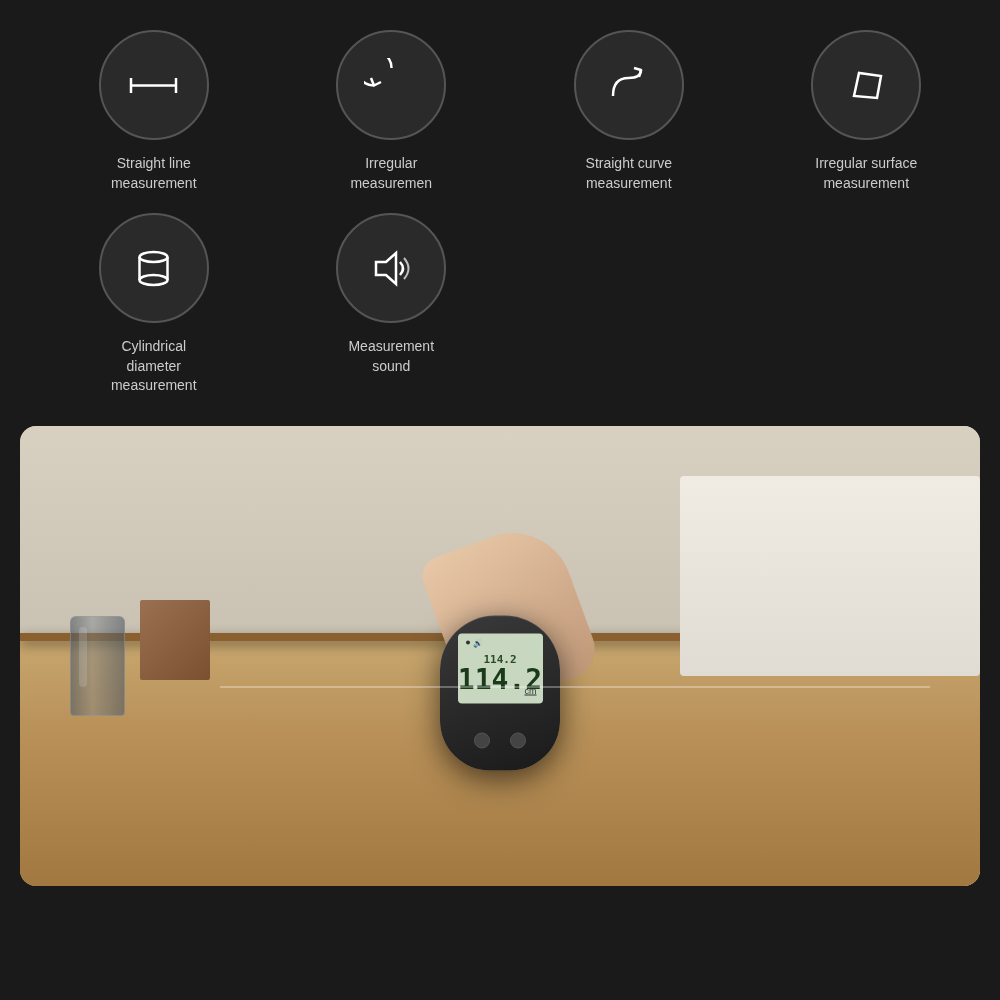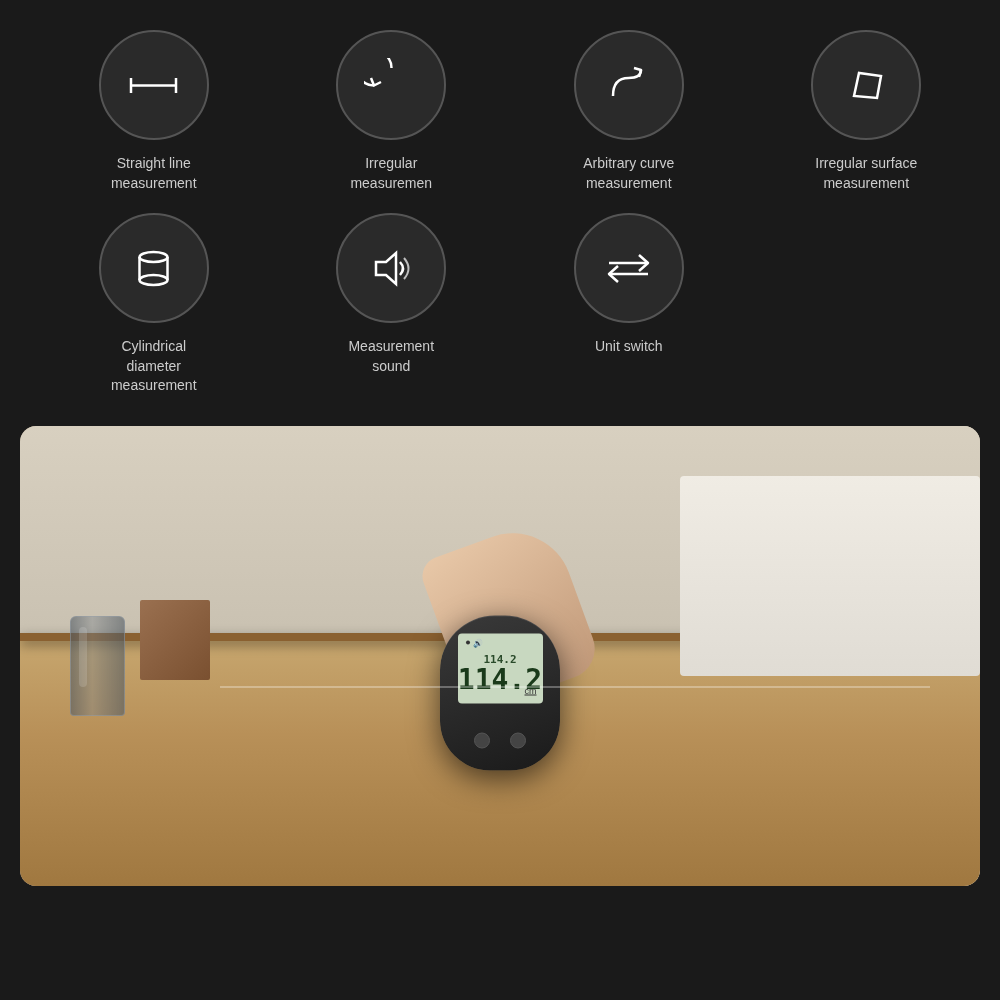--- a/index.html
+++ b/index.html
@@ -304,21 +304,21 @@
 measuremen</span>
   </div>
 
   <div class="feature-item">
     <div class="icon-circle">
       <svg viewBox="0 0 55 55" fill="none" xmlns="http://www.w3.org/2000/svg">
         <path d="M 12 38 Q 12 20 27.5 20 Q 40 20 40 12" stroke="white" stroke-width="2.5" fill="none"></path>
         <polyline points="33,10 40,12 38,19" stroke="white" stroke-width="2.5" fill="none" stroke-linejoin="round"></polyline>
       </svg>
     </div>
-    <span class="feature-label" style="white-space:pre-line">Arbitrary curve
+    <span class="feature-label" style="white-space:pre-line">Straight curve
 measurement</span>
   </div>
 
   <div class="feature-item">
     <div class="icon-circle">
       <svg viewBox="0 0 55 55" fill="none" xmlns="http://www.w3.org/2000/svg">
         <polygon points="15,38 20,15 42,18 38,40" stroke="white" stroke-width="2.5" fill="none"></polygon>
       </svg>
     </div>
     <span class="feature-label" style="white-space:pre-line">Irregular surface
@@ -345,31 +345,20 @@
       <svg viewBox="0 0 55 55" fill="none" xmlns="http://www.w3.org/2000/svg">
         <polygon points="12,21 22,21 32,12 32,43 22,34 12,34" stroke="white" stroke-width="2.5" fill="none"></polygon>
         <path d="M 36 21 Q 42 27.5 36 34" stroke="white" stroke-width="2.5" fill="none"></path>
         <path d="M 40 17 Q 49 27.5 40 38" stroke="white" stroke-width="2" fill="none" opacity="0.7"></path>
       </svg>
     </div>
     <span class="feature-label" style="white-space:pre-line">Measurement
 sound</span>
   </div>
 
-  <div class="feature-item">
-    <div class="icon-circle">
-      <svg viewBox="0 0 55 55" fill="none" xmlns="http://www.w3.org/2000/svg">
-        <line x1="8" y1="22" x2="47" y2="22" stroke="white" stroke-width="2.5"></line>
-        <polyline points="38,14 47,22 38,30" stroke="white" stroke-width="2.5" fill="none" stroke-linejoin="round"></polyline>
-        <line x1="47" y1="33" x2="8" y2="33" stroke="white" stroke-width="2.5"></line>
-        <polyline points="17,25 8,33 17,41" stroke="white" stroke-width="2.5" fill="none" stroke-linejoin="round"></polyline>
-      </svg>
-    </div>
-    <span class="feature-label" style="white-space:pre-line">Unit switch</span>
-  </div>
 </div>
 
 <div class="bottom-section">
   <div class="photo-scene">
 
     <div class="wall-bg"></div>
 
     <div class="table-surface"></div>
 
     <div class="glass-vase">

